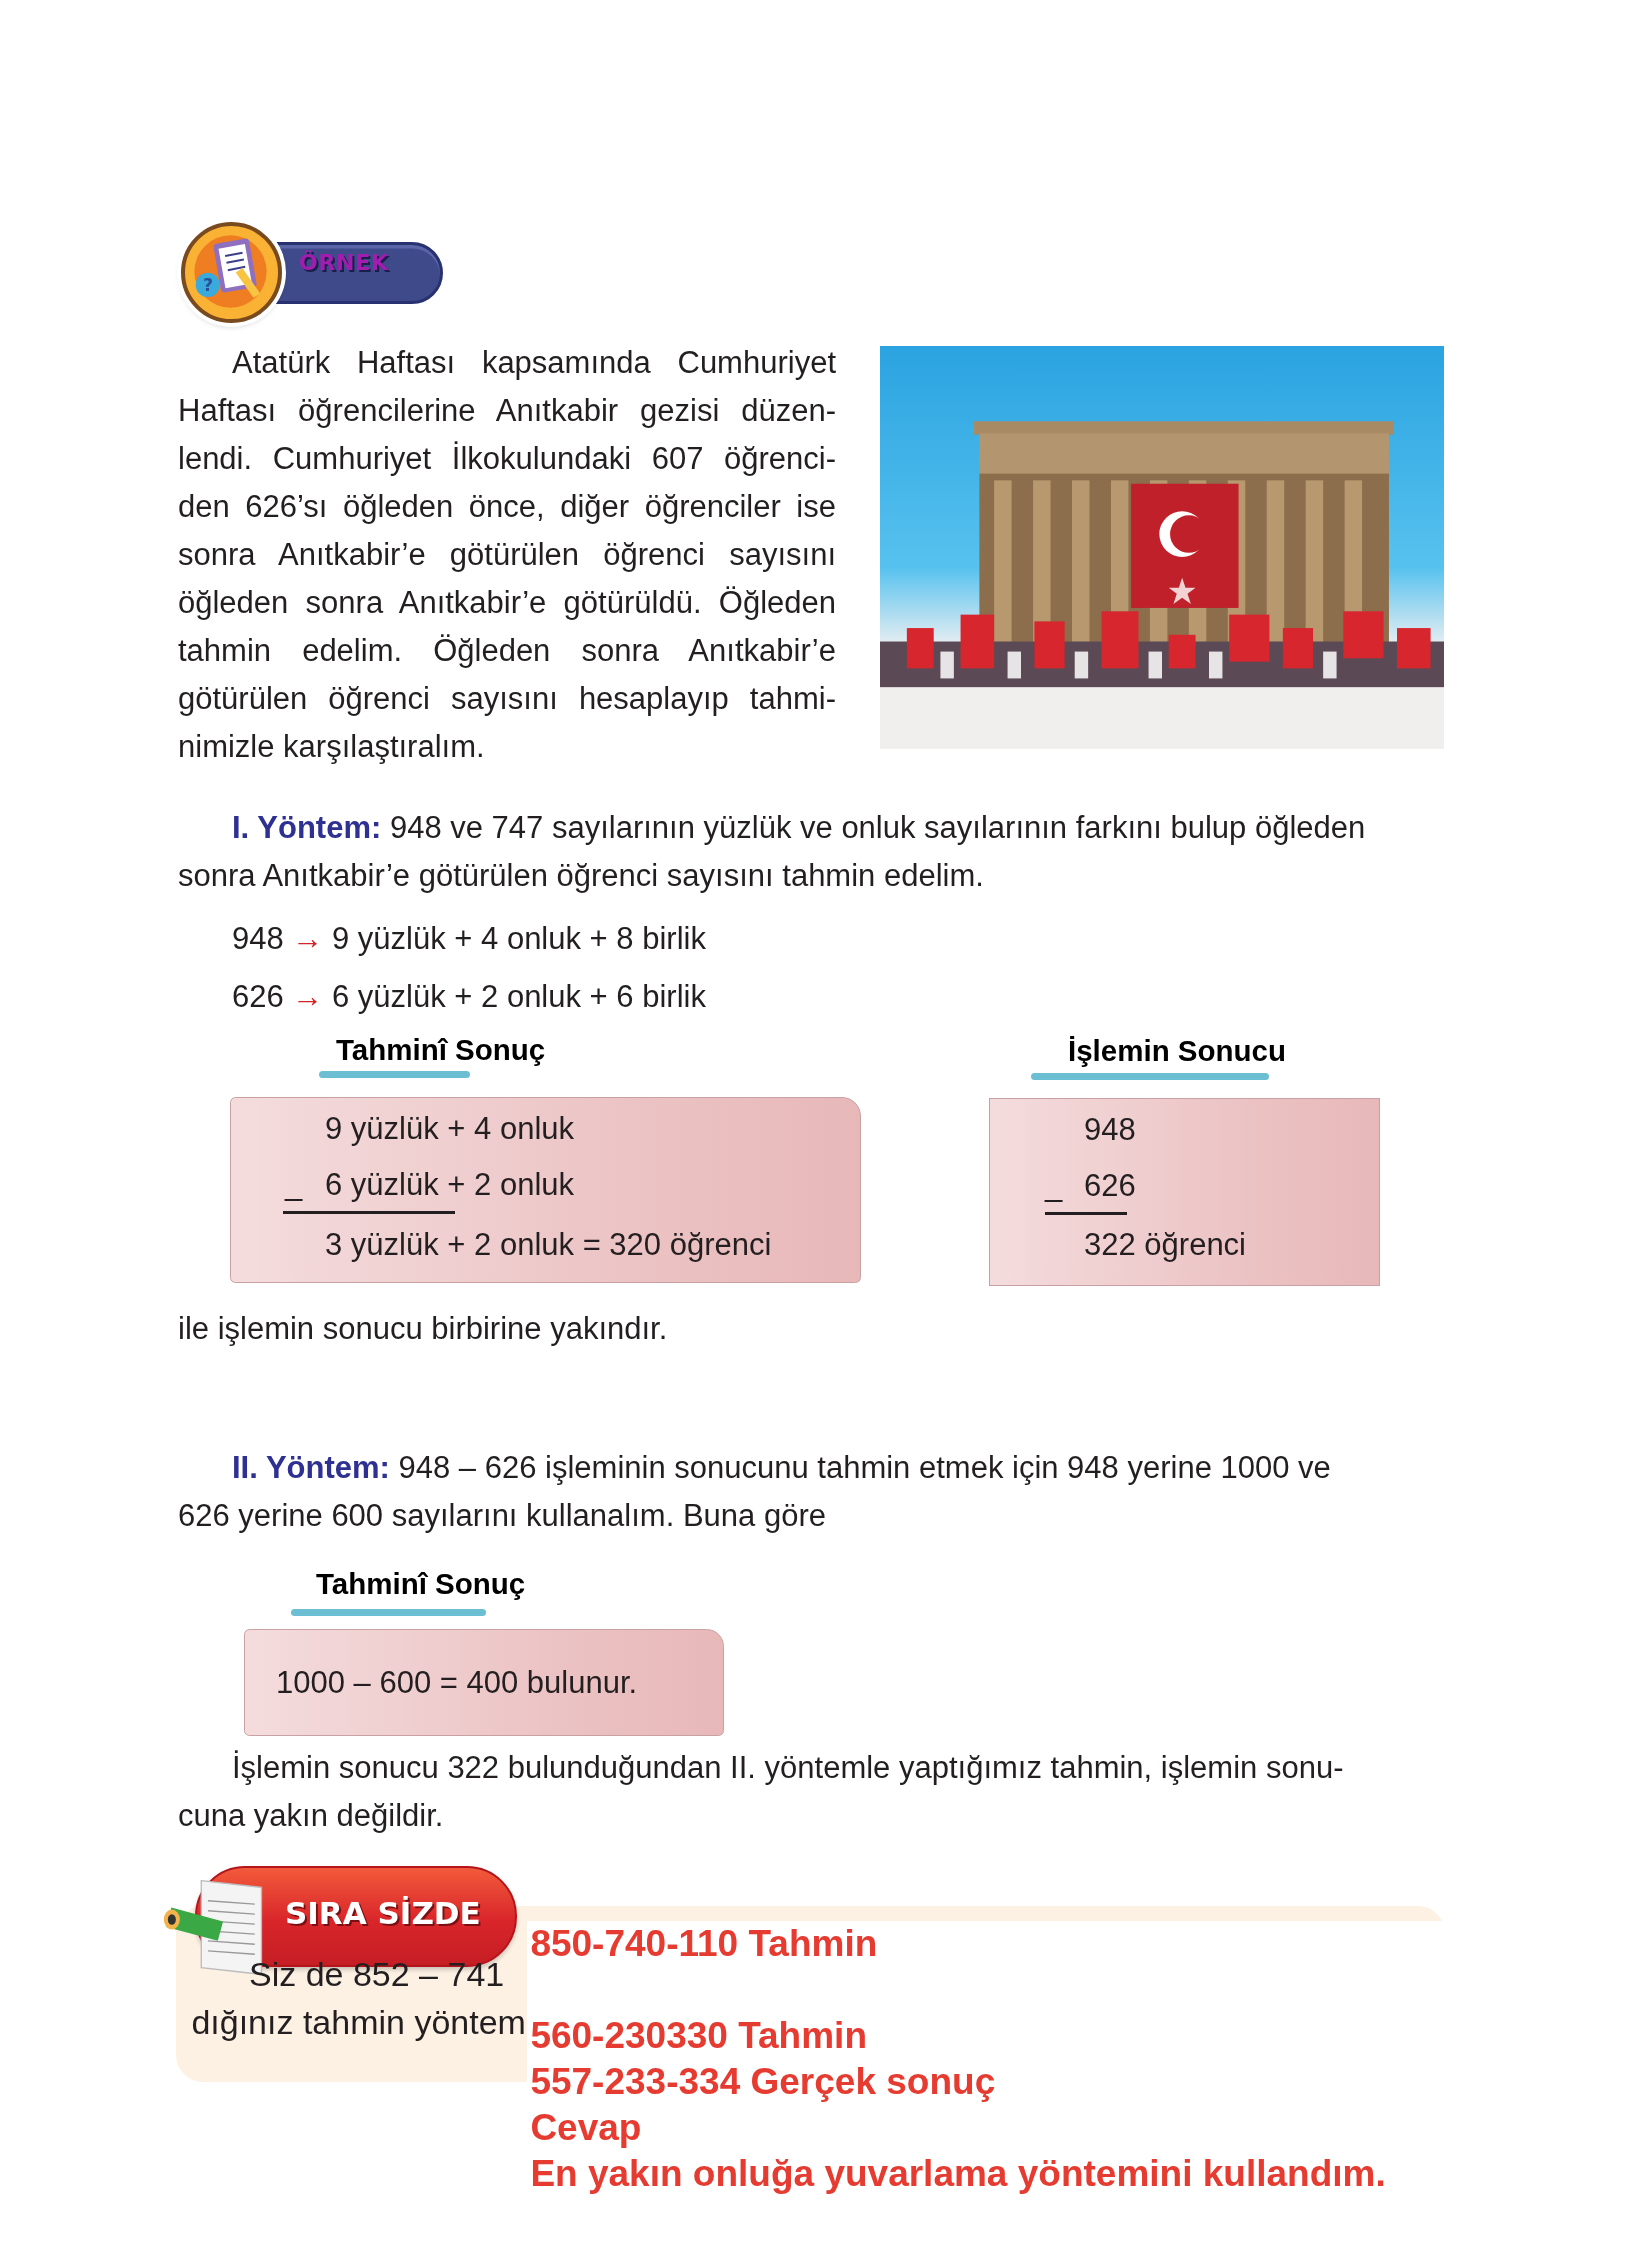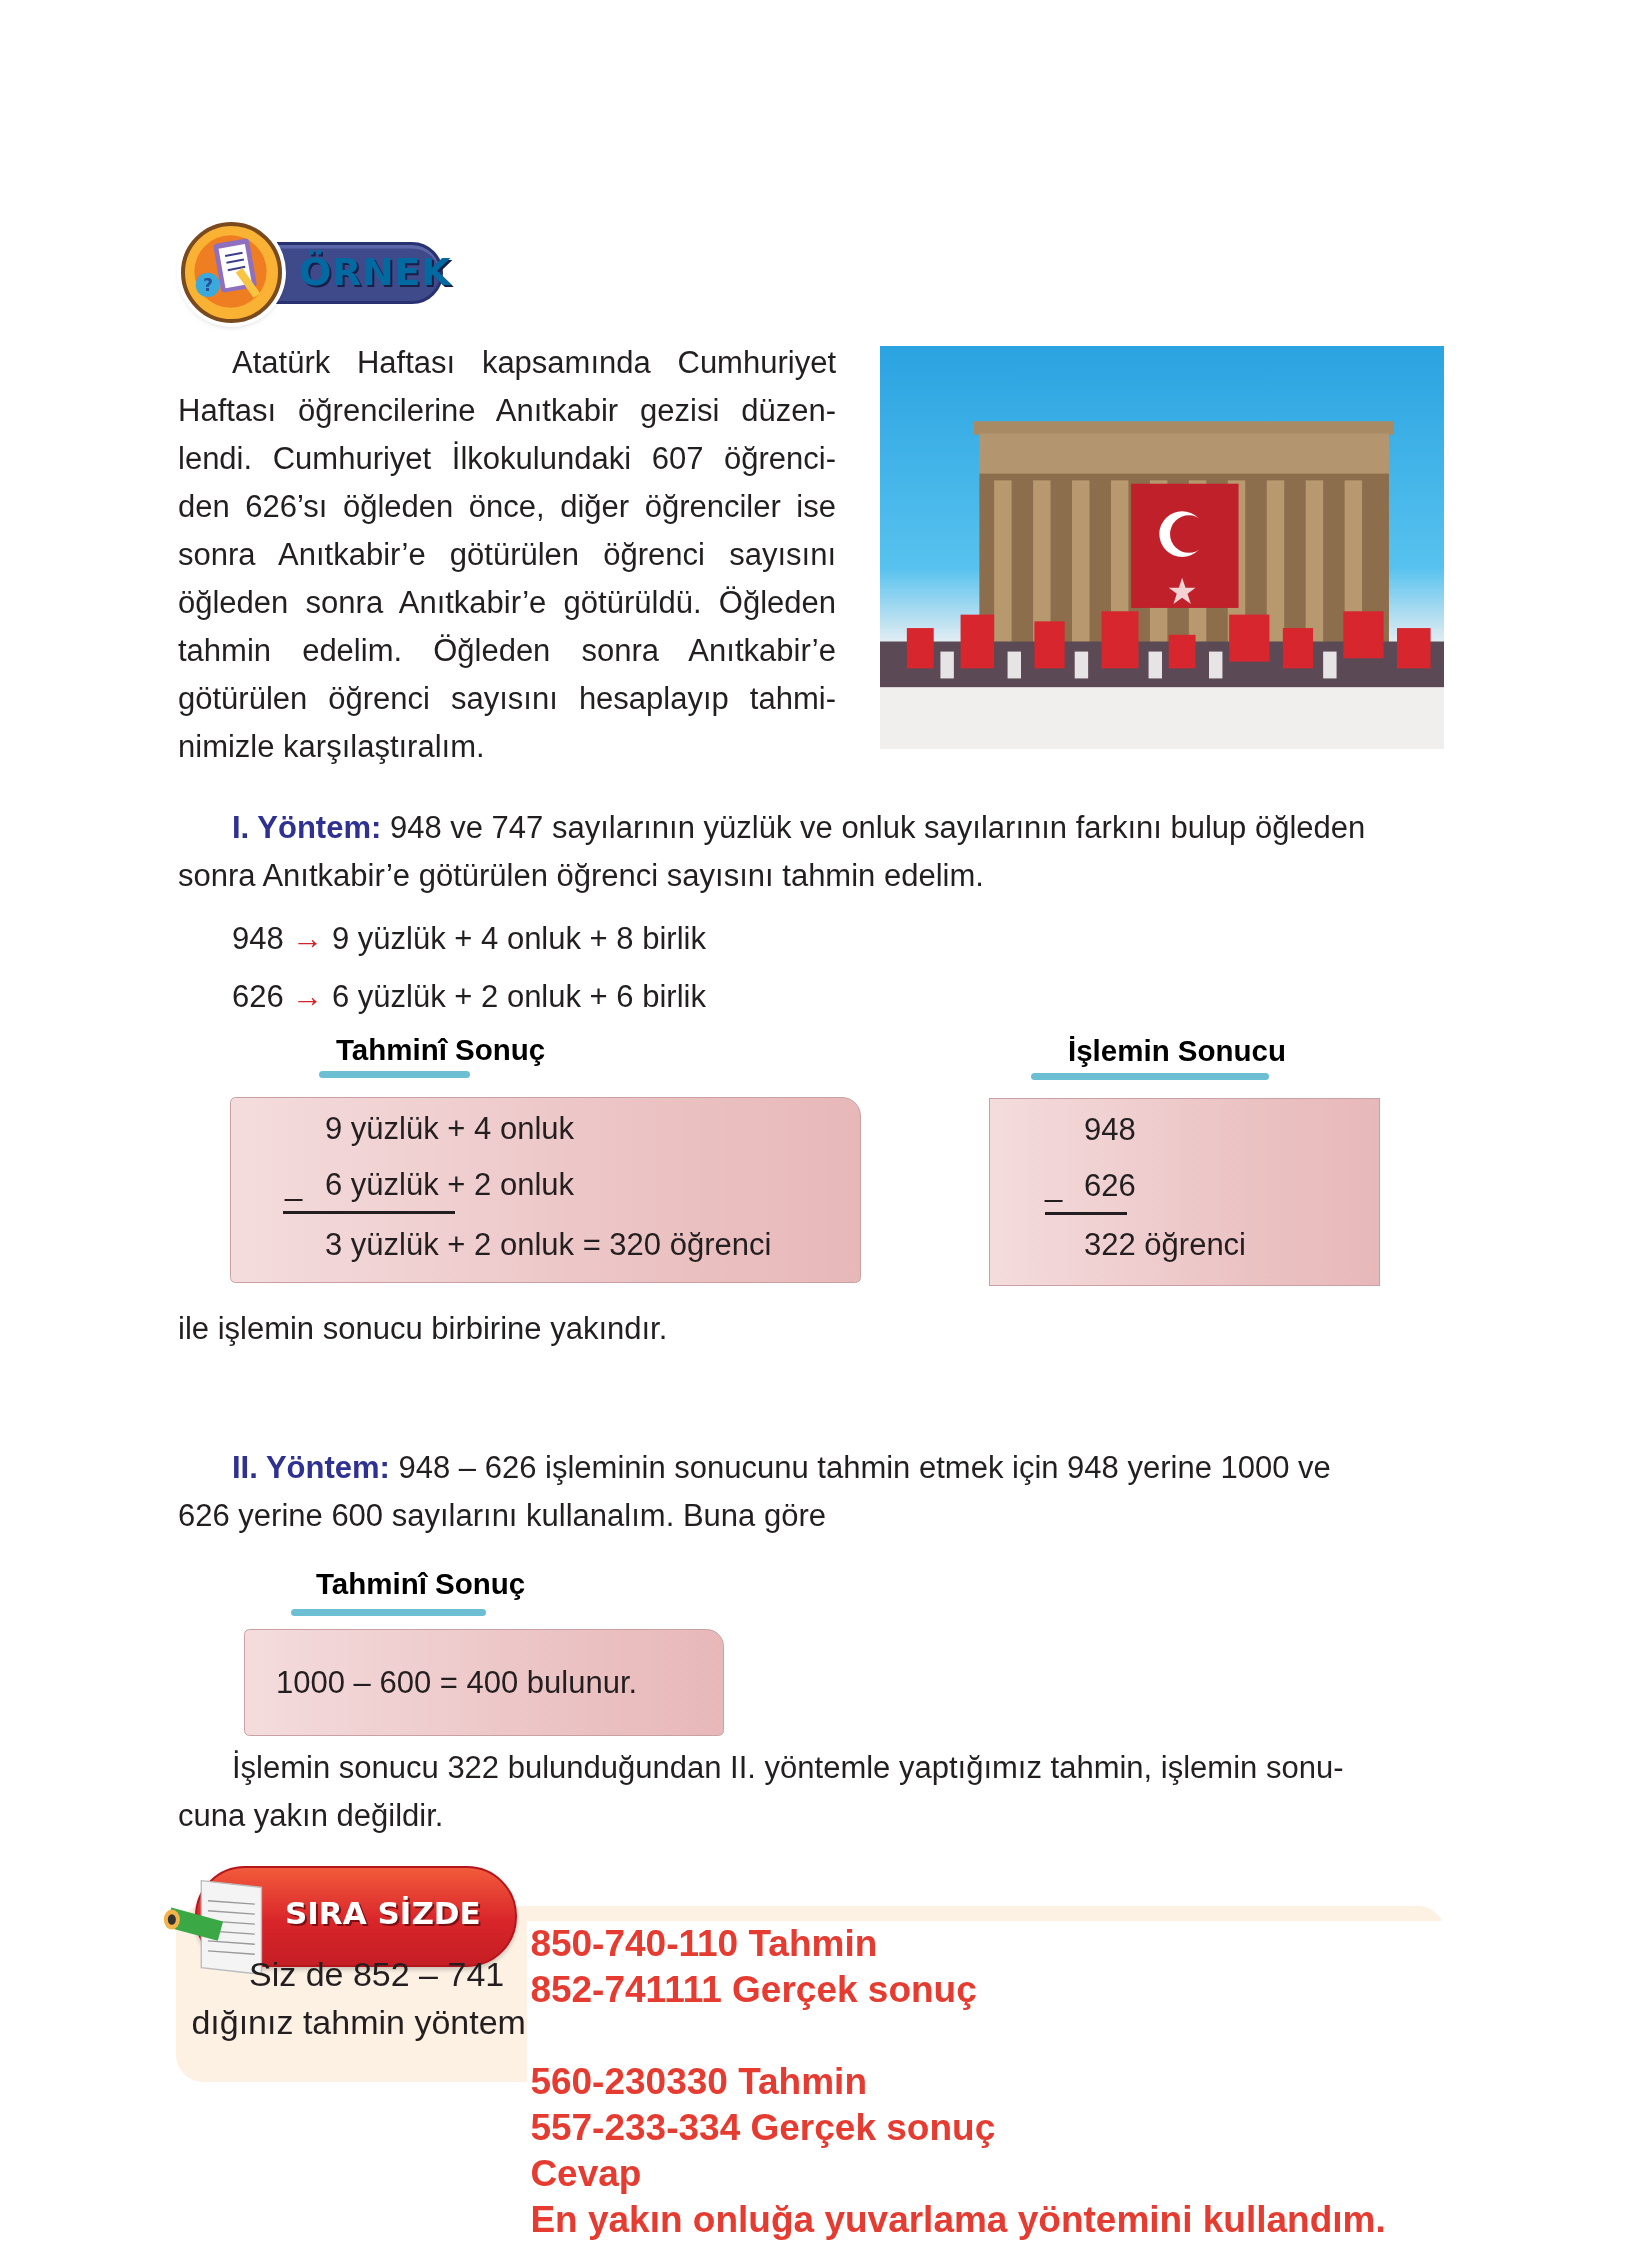--- a/index.html
+++ b/index.html
@@ -9,21 +9,21 @@
   .para { position:absolute; left:178px; width:1268px; font-size:31px; line-height:48px;
           text-align:justify; }
   .para p { margin:0; }
   .indent { text-indent:54px; }
   .lbl-blue { color:#2e3192; font-weight:bold; }
 
   
   .ornek-bar { left:275px; top:242px; width:168px; height:62px; background:#3f4a8a;
                border:3.4px solid #283270; border-radius:0 31px 31px 0; box-sizing:border-box;
                box-shadow:inset 0 3.4px 0 #5a66a8; }
-  .ornek-text { left:299px; top:250px; font-size:38px; font-weight:bold; color:#0369a1;
+  .ornek-text { left:299px; top:250px; font-size:22px; font-weight:bold; color:#a21caf;
                 letter-spacing:0.7px; text-shadow:2px 2px 0 #1a1f4a; font-family:"DejaVu Sans", sans-serif; }
   .ornek-circle { left:181px; top:222px; width:101px; height:101px; border-radius:50%;
                   background:#f9b233; border:4.7px solid #7a4a1f; box-sizing:border-box;
                   box-shadow:0 0 0 4px #ffffff, 0 2.7px 6.7px rgba(0,0,0,0.25); }
 
   
   .photo { left:880px; top:346px; width:564px; height:403px; overflow:hidden;
            background:linear-gradient(180deg,#2aa3e0 0%,#57c2ef 55%,#eef0f2 75%,#f3f3f2 100%); }
 
   
@@ -193,21 +193,20 @@
 </div>
 
 <div class="abs" style="left:178px; top:1950px; width:349px; font-size:34px; line-height:48px; white-space:nowrap; overflow:hidden;">
   <div style="padding-left:71px;">Siz de 852 – 741 </div>
   <div style="padding-left:13.4px;">dığınız tahmin yönteml</div>
 </div>
 
 <div class="abs" style="left:527px; top:1921px; width:940px; height:340px; background:#ffffff;">
   <div class="red" style="position:absolute; left:3.4px; top:0px; line-height:46px; white-space:nowrap;">
     <div>850-740-110 Tahmin</div>
-    <div>852-741111 Gerçek sonuç</div>
     <div style="height:46px;"></div>
     <div>560-230330 Tahmin</div>
     <div>557-233-334 Gerçek sonuç</div>
     <div>Cevap</div>
     <div>En yakın onluğa yuvarlama yöntemini kullandım.</div>
   </div>
 </div>
 
 
 </body></html>

